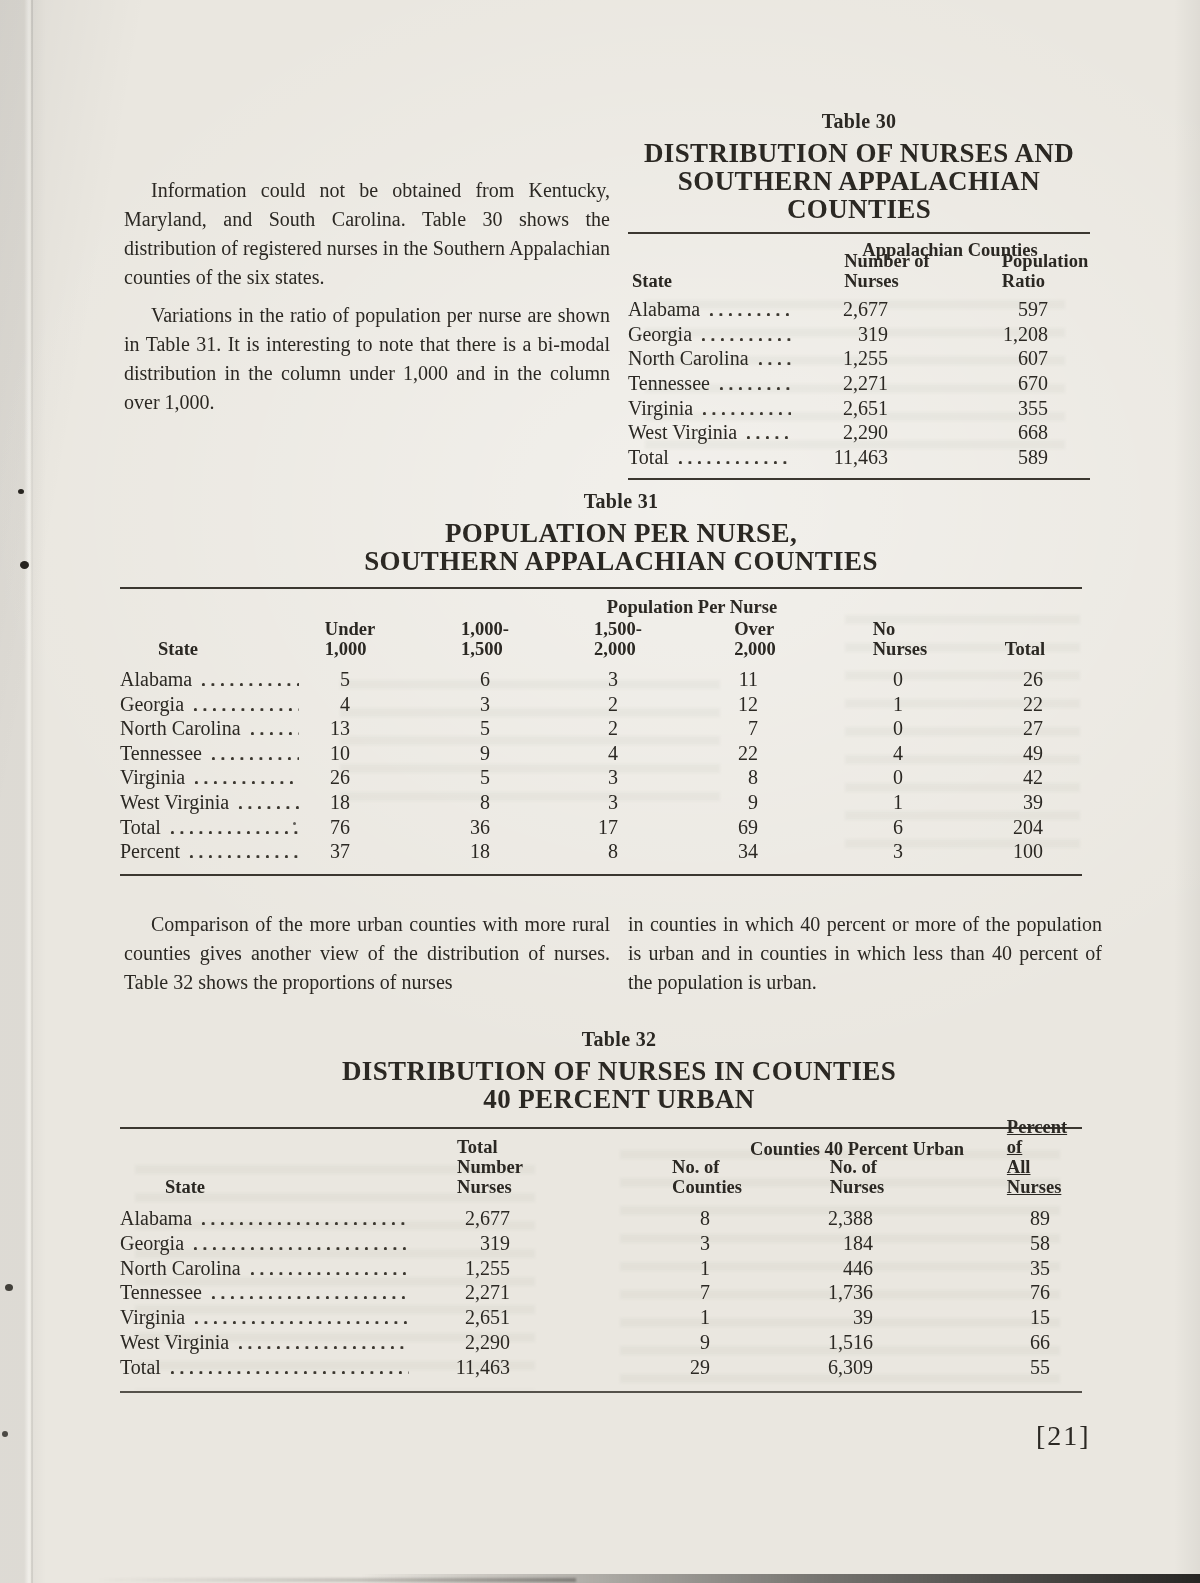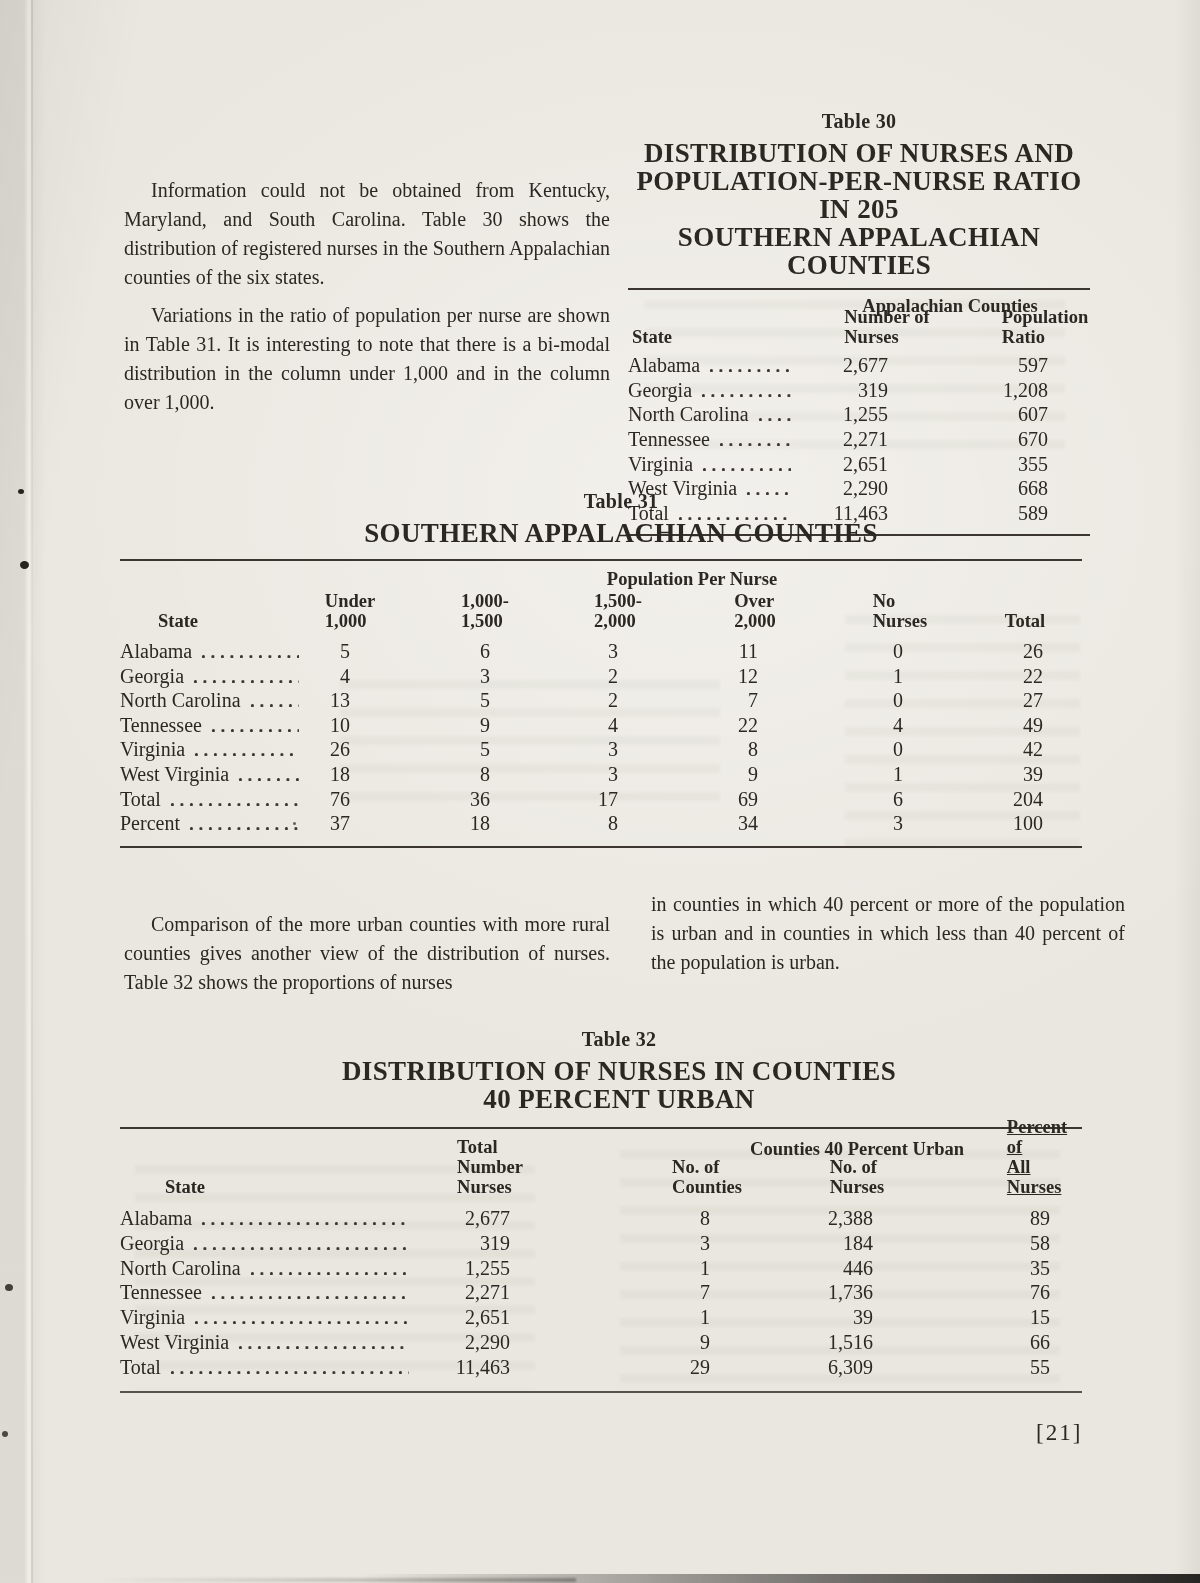--- a/index.html
+++ b/index.html
@@ -88,21 +88,21 @@
   .t32-head .total-h{position:absolute;bottom:2px;left:370px;}
   .t32-head .counties-h{position:absolute;bottom:2px;left:587px;}
   .t32-head .nurses-h{position:absolute;bottom:2px;left:737px;}
   .t32-head .percent-h{position:absolute;bottom:2px;left:917px;text-decoration:underline;}
   .t32-body{margin-top:8px;}
   .t32-row{display:grid;grid-template-columns:392px 200px 163px 177px;height:24.8px;font-size:20px;align-items:baseline;}
   .t32-row .num{padding-right:2px;}
   .t32-row .lead-cell .num{min-width:92px;}
   .t32 .rule.bottom{margin-top:10px;opacity:.85;}
 
-  .pageno{position:absolute;left:1036px;top:1420px;font-size:23px;letter-spacing:2px;}
+  .pageno{position:absolute;left:1036px;top:1420px;font-size:28px;letter-spacing:2px;}
 </style>
 </head>
 <body>
 
 <div class="page">
 
   <div class="paper-shade"></div>
   <div class="fold-line"></div>
 
   <div class="ghost" style="left:645px;top:300px;width:420px;height:150px;"></div>
@@ -113,21 +113,20 @@
 
   <div class="copy" style="left:124px;top:176px;width:486px;">
     <p>Information could not be obtained from Kentucky, Maryland, and South Carolina. Table 30 shows the distribution of registered nurses in the Southern Appalachian counties of the six states.</p>
     <p>Variations in the ratio of population per nurse are shown in Table 31. It is interesting to note that there is a bi-modal distribution in the column under 1,000 and in the column over 1,000.</p>
   </div>
 
   <section class="t30">
     <div class="caption">Table 30</div>
     <div class="ttitle">
       <div>DISTRIBUTION OF NURSES AND</div>
-      <div>POPULATION-PER-NURSE RATIO IN 205</div>
       <div>SOUTHERN APPALACHIAN COUNTIES</div>
     </div>
     <div class="rule"></div>
     <div class="t30-head">
       <span class="h span-h">Appalachian Counties</span>
       <span class="h state-h">State</span>
       <span class="h cc nurses-h">Number of
 Nurses</span>
       <span class="h cc ratio-h">Population
 Ratio</span>
@@ -196,20 +195,21 @@
           </div>
           <div class="num rcell">589</div>
         </div>
       </div>
     <div class="rule bottom"></div>
   </section>
 
   <section class="t31">
     <div class="caption">Table 31</div>
     <div class="ttitle">
+      <div>POPULATION PER NURSE,</div>
       <div>SOUTHERN APPALACHIAN COUNTIES</div>
     </div>
     <div class="rule"></div>
     <div class="t31-head">
       <span class="h span-h">Population Per Nurse</span>
       <span class="h state-h">State</span>
       <span class="h cc c1">Under
 1,000</span>
       <span class="h cc c2">1,000-
 1,500</span>
@@ -326,21 +326,21 @@
           <div class="num">3</div>
           <div class="num">100</div>
         </div>
       </div>
     <div class="rule bottom"></div>
   </section>
 
   <div class="copy" style="left:124px;top:910px;width:486px;">
     <p>Comparison of the more urban counties with more rural counties gives another view of the distribution of nurses. Table 32 shows the proportions of nurses</p>
   </div>
-  <div class="copy" style="left:628px;top:890px;width:474px;margin-left:23px;">
+  <div class="copy" style="left:628px;top:910px;width:474px;">
     <p style="text-indent:0;">in counties in which 40 percent or more of the population is urban and in counties in which less than 40 percent of the population is urban.</p>
   </div>
 
   <section class="t32">
     <div class="caption">Table 32</div>
     <div class="ttitle">
       <div>DISTRIBUTION OF NURSES IN COUNTIES</div>
       <div>40 PERCENT URBAN</div>
     </div>
     <div class="rule"></div>

